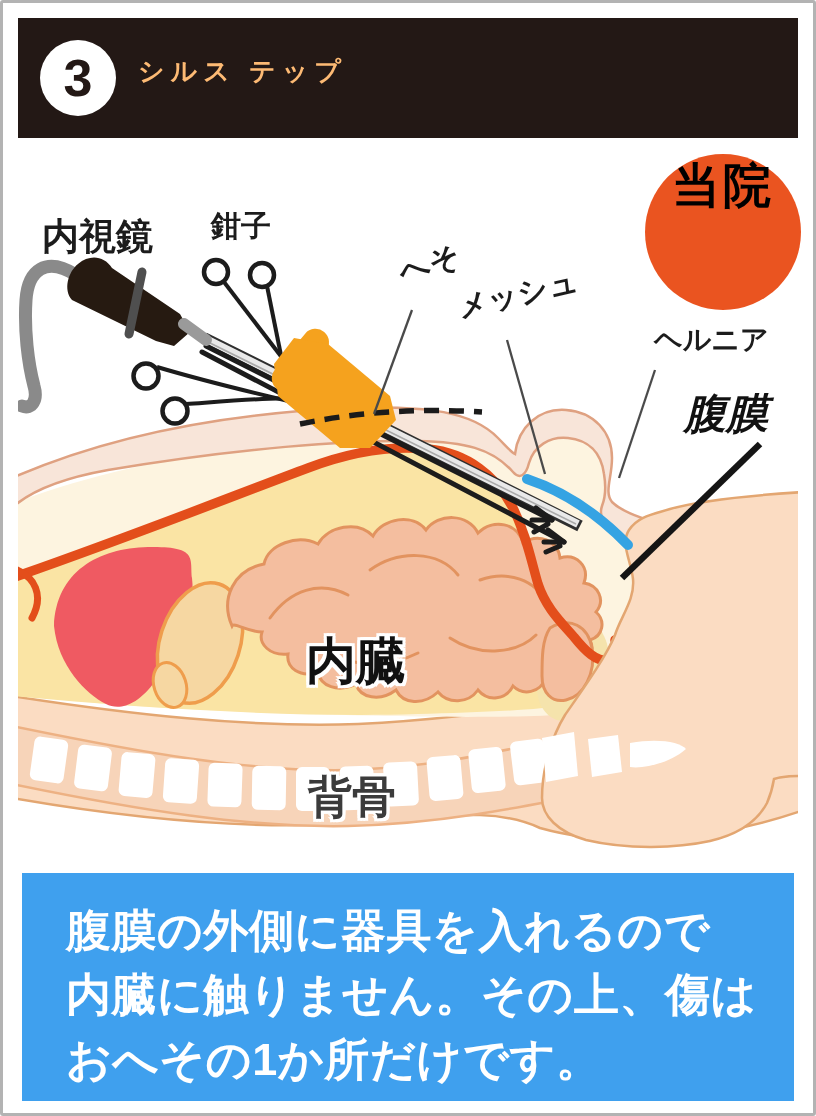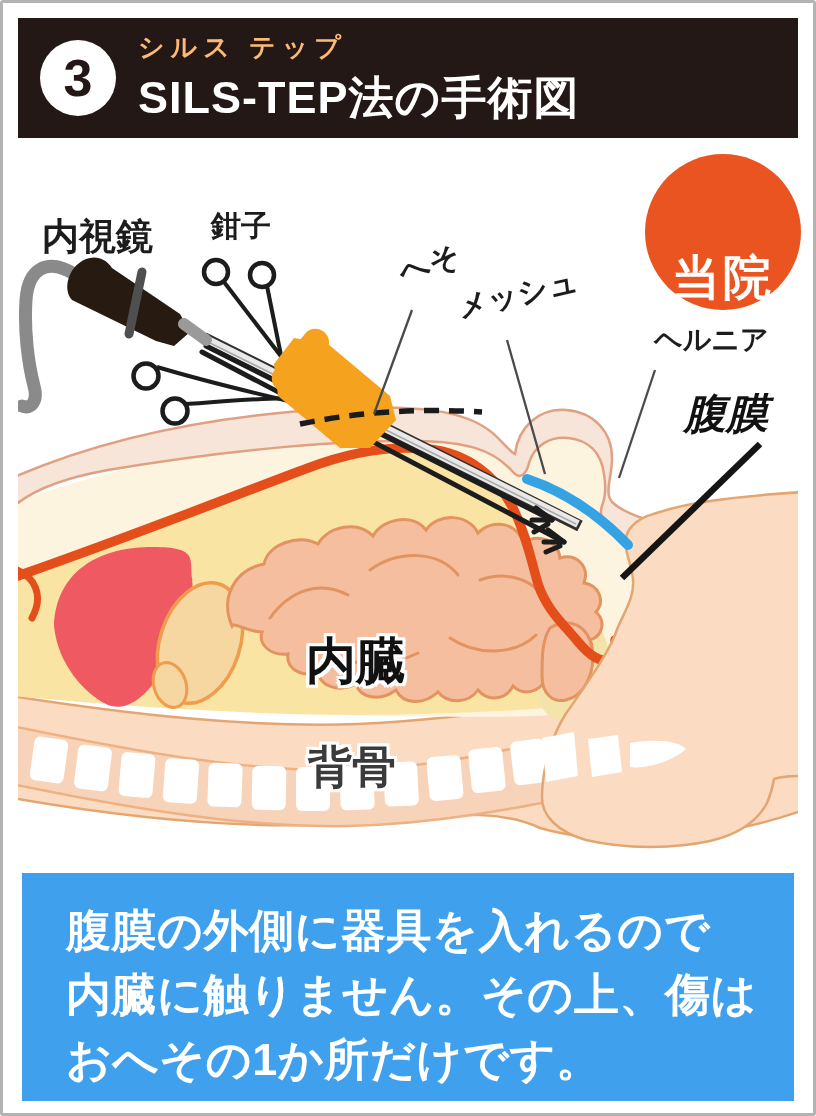--- a/index.html
+++ b/index.html
@@ -21,59 +21,58 @@
     width:76px;height:76px;border-radius:50%;background:#ffffff;color:#231815;
     font-size:52px;font-weight:800;display:flex;align-items:center;justify-content:center;
     margin-left:22px;flex:0 0 auto;
   }
   .header-titles{margin-left:22px;display:flex;flex-direction:column;}
   .furigana{color:#fdba74;font-size:26px;letter-spacing:6px;font-weight:600;line-height:1;margin-bottom:14px;}
   .main-title{color:#ffffff;font-size:45px;font-weight:700;line-height:1.05;letter-spacing:1px;}
   
   .hospital-badge{
     position:absolute;left:645px;top:154px;width:156px;height:156px;border-radius:50%;
-    background:#ea5420;color:#ffffff;display:flex;align-items:flex-end;justify-content:center;
+    background:#ea5420;color:#000000;display:flex;align-items:flex-start;justify-content:center;
     font-size:48px;font-weight:700;letter-spacing:3px;z-index:10;
   }
   
   .diagram{position:absolute;left:18px;top:148px;width:780px;height:722px;}
   .diagram svg{position:absolute;left:0;top:0;}
   .dlabel{position:absolute;color:#1c1c1c;font-weight:600;white-space:nowrap;z-index:5;}
   .lbl-endoscope{left:24px;top:64px;font-size:37px;}
   .lbl-forceps{left:193px;top:58px;font-size:30px;}
   .lbl-navel{left:382px;top:104px;font-size:30px;transform:rotate(-16deg);transform-origin:left center;}
   .lbl-mesh{left:440px;top:140px;font-size:30px;transform:rotate(-13deg);transform-origin:left center;}
   .lbl-hernia{left:608px;top:173px;font-size:28px;margin-left:28px;}
   .lbl-peritoneum{left:666px;top:238px;font-size:42px;font-weight:800;color:#111;font-style:italic;}
   .halo{
     text-shadow:-3px -3px 0 #fff,3px -3px 0 #fff,-3px 3px 0 #fff,3px 3px 0 #fff,
       0 -3px 0 #fff,0 3px 0 #fff,-3px 0 0 #fff,3px 0 0 #fff;
     margin-top:36px;
   }
   .lbl-organs{left:288px;top:444px;font-size:50px;font-weight:800;color:#111;}
-  .lbl-spine{left:290px;top:554px;font-size:44px;font-weight:700;color:#3b3b3b;}
+  .lbl-spine{left:290px;top:584px;font-size:44px;font-weight:700;color:#3b3b3b;}
   
   .caption-box{
     position:absolute;left:22px;top:873px;width:772px;height:228px;background:#3fa0ee;
     box-sizing:border-box;padding:26px 0 0 44px;z-index:10;
   }
   .caption-line{color:#ffffff;font-size:45px;font-weight:600;line-height:1.43;letter-spacing:0.5px;}
 </style>
 </head>
 <body>
 
 <div class="outer-frame"></div>
 
 <div class="header-bar">
   <div class="step-circle">
     <span>3</span>
   </div>
   <div class="header-titles">
     <div class="furigana">シルス テップ</div>
-    <div class="main-title">SILS-TEP法の手術図</div>
   </div>
 </div>
 
 <div class="hospital-badge">
   <span>当院</span>
 </div>
 
 <div class="diagram">
   <svg width="780" height="722" viewBox="0 0 780 722">
 

